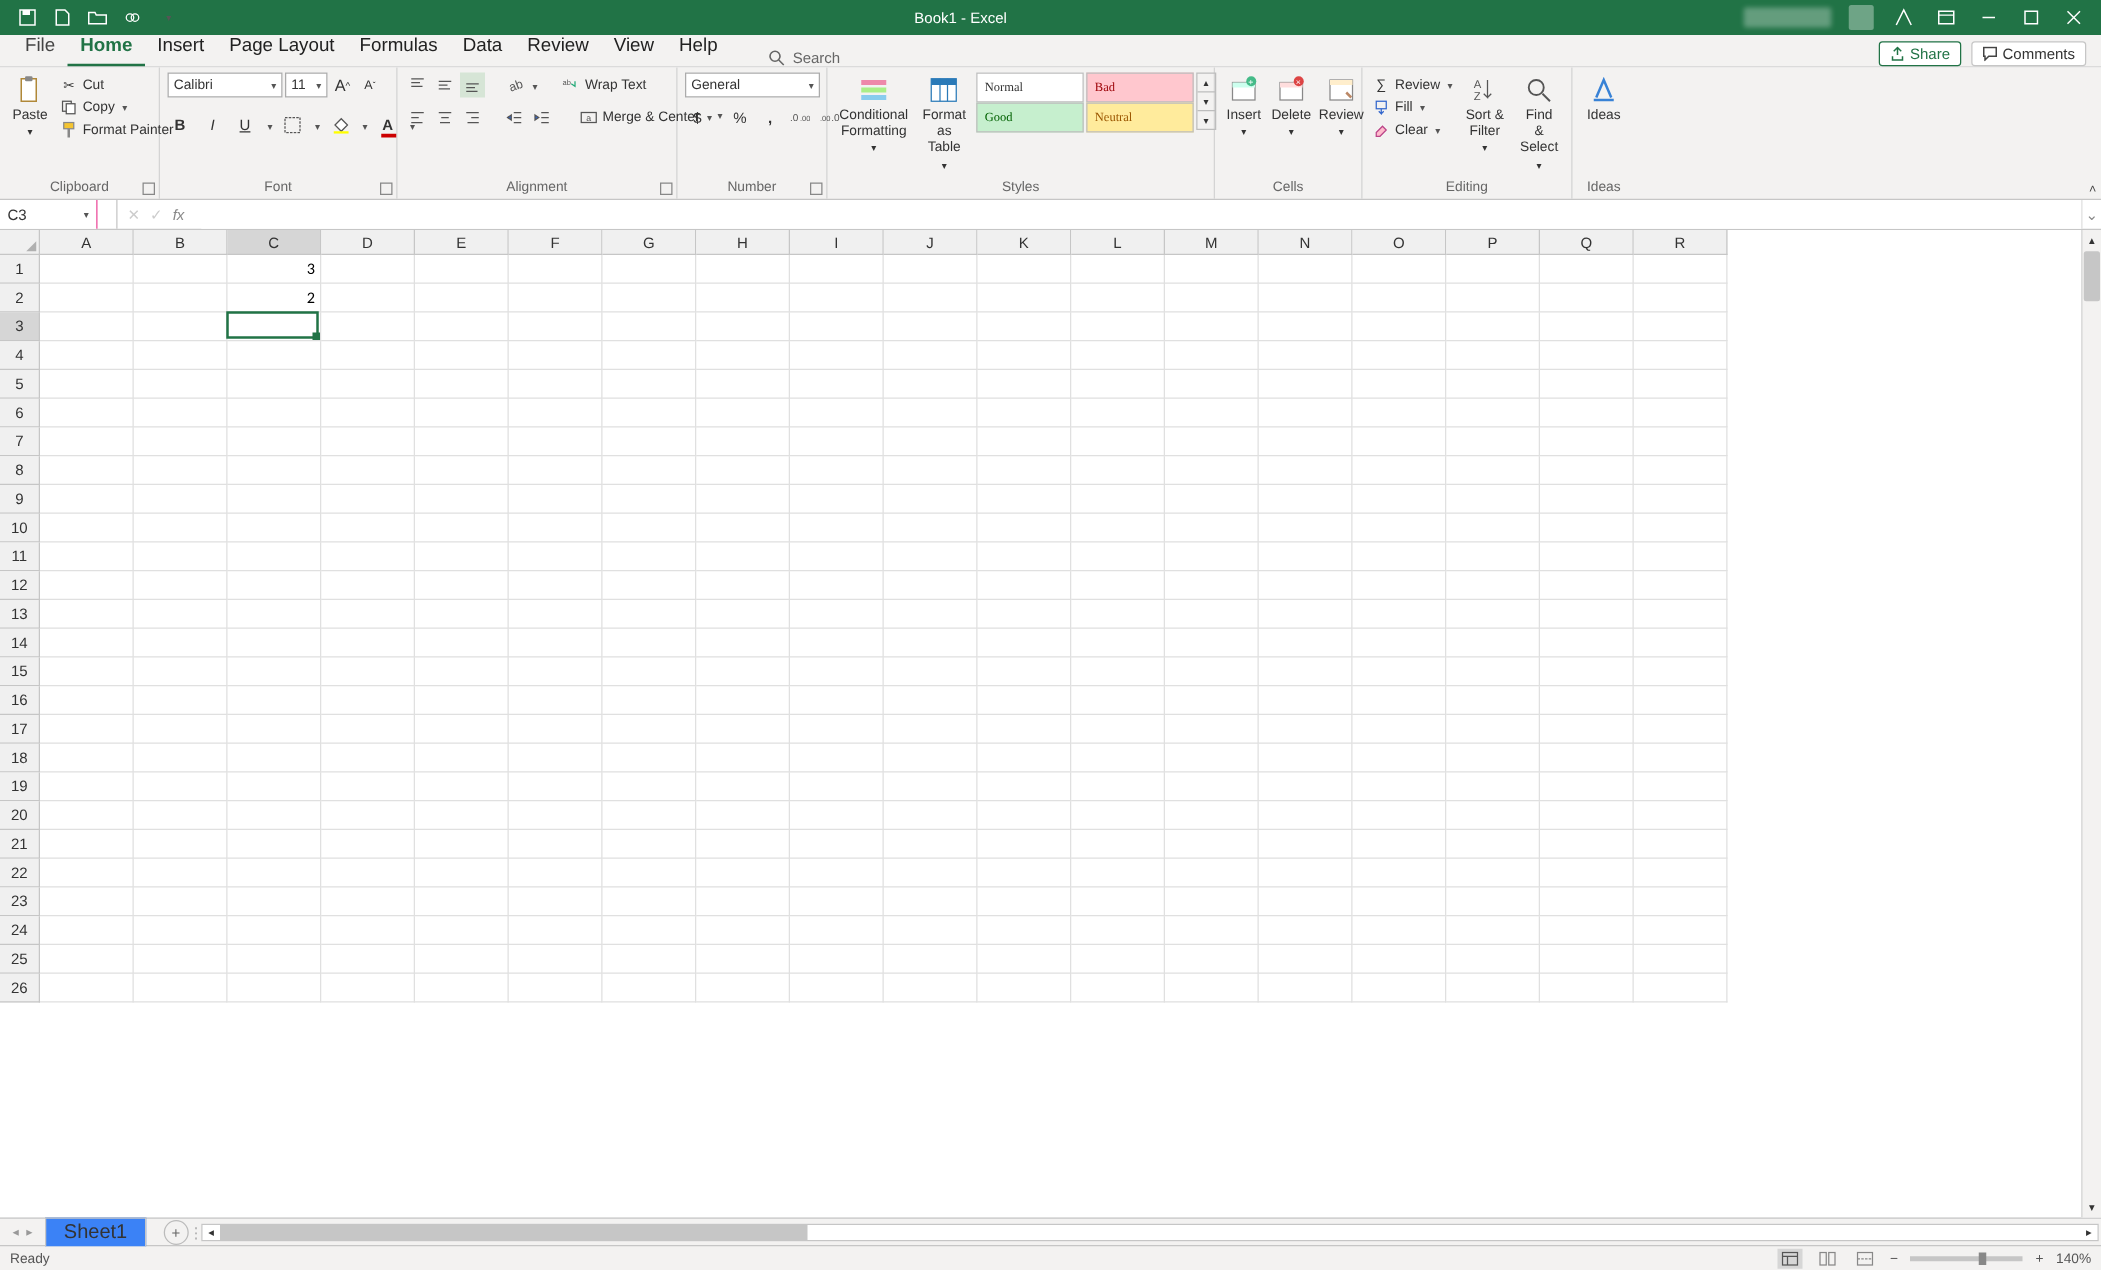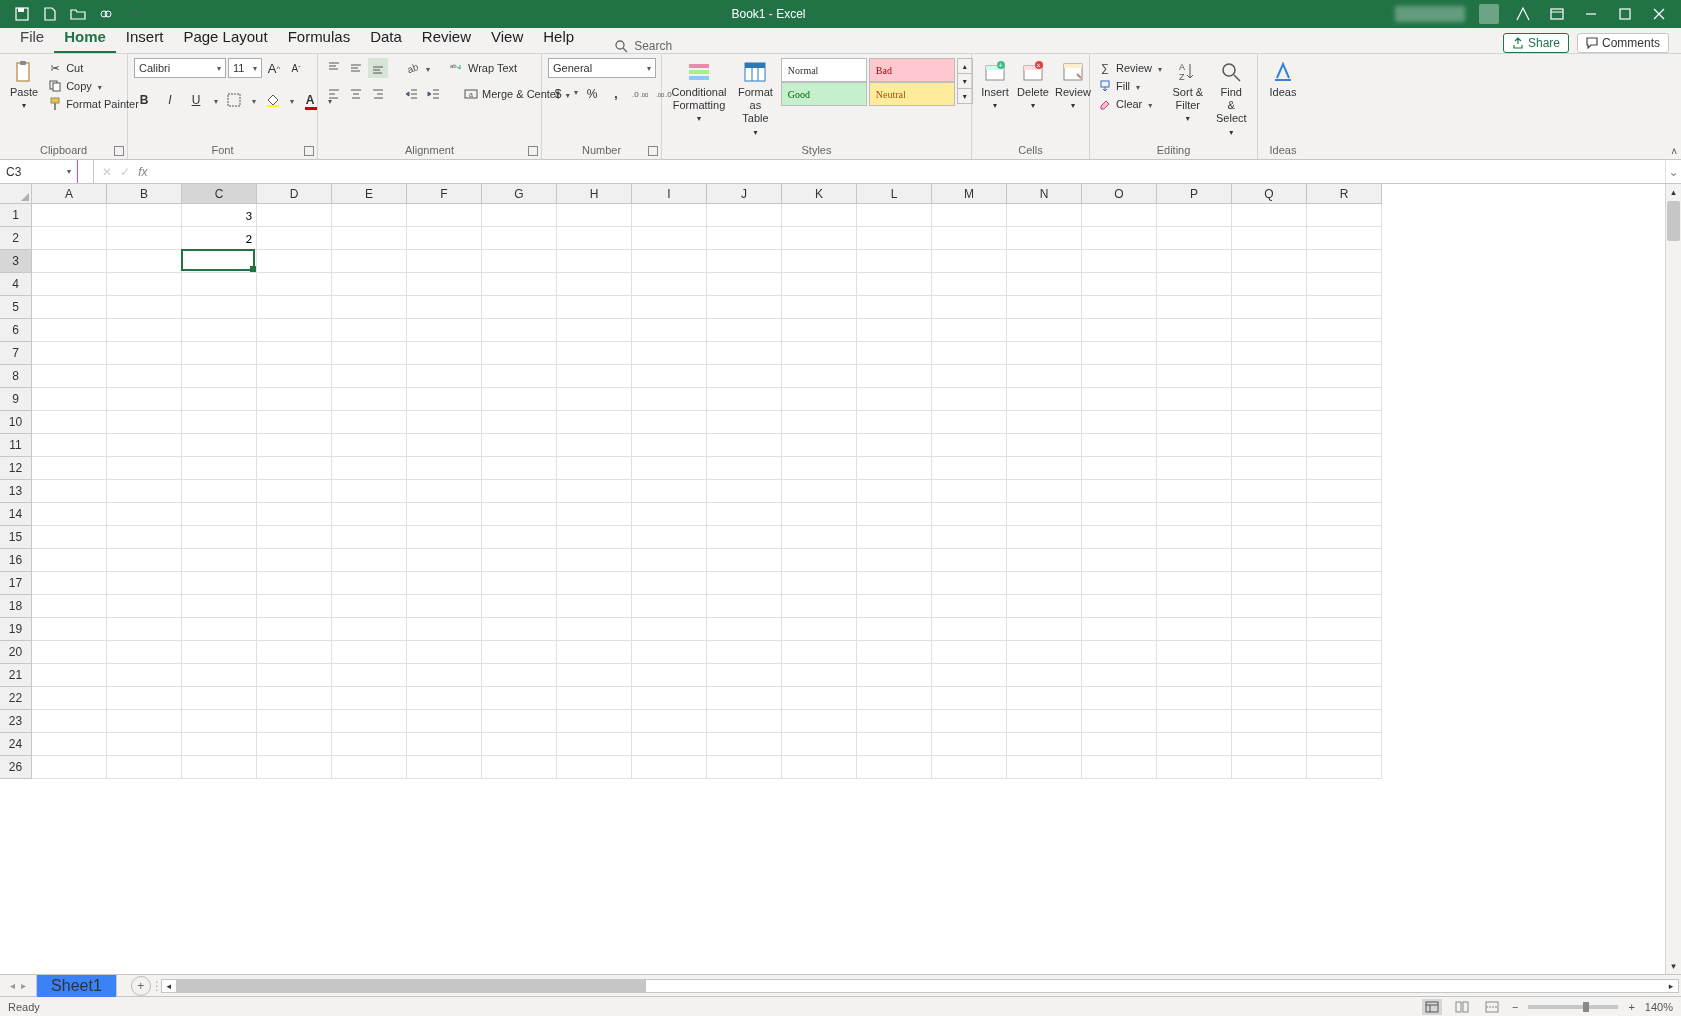--- a/index.html
+++ b/index.html
@@ -1134,20 +1134,41 @@
           <div class="cell"></div>
           <div class="cell"></div>
           <div class="cell"></div>
           <div class="cell"></div>
           <div class="cell"></div>
           <div class="cell"></div>
           <div class="cell"></div>
           <div class="cell"></div>
         </div>
         <div class="gridrow">
+          <div class="rowh">25</div>
+          <div class="cell"></div>
+          <div class="cell"></div>
+          <div class="cell"></div>
+          <div class="cell"></div>
+          <div class="cell"></div>
+          <div class="cell"></div>
+          <div class="cell"></div>
+          <div class="cell"></div>
+          <div class="cell"></div>
+          <div class="cell"></div>
+          <div class="cell"></div>
+          <div class="cell"></div>
+          <div class="cell"></div>
+          <div class="cell"></div>
+          <div class="cell"></div>
+          <div class="cell"></div>
+          <div class="cell"></div>
+          <div class="cell"></div>
+        </div>
+        <div class="gridrow">
           <div class="rowh">26</div>
           <div class="cell"></div>
           <div class="cell"></div>
           <div class="cell"></div>
           <div class="cell"></div>
           <div class="cell"></div>
           <div class="cell"></div>
           <div class="cell"></div>
           <div class="cell"></div>
           <div class="cell"></div>

